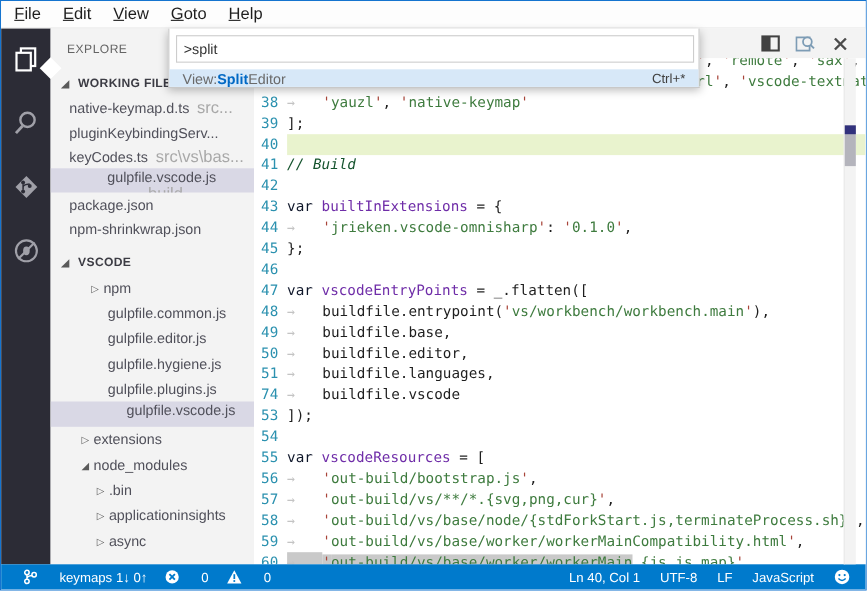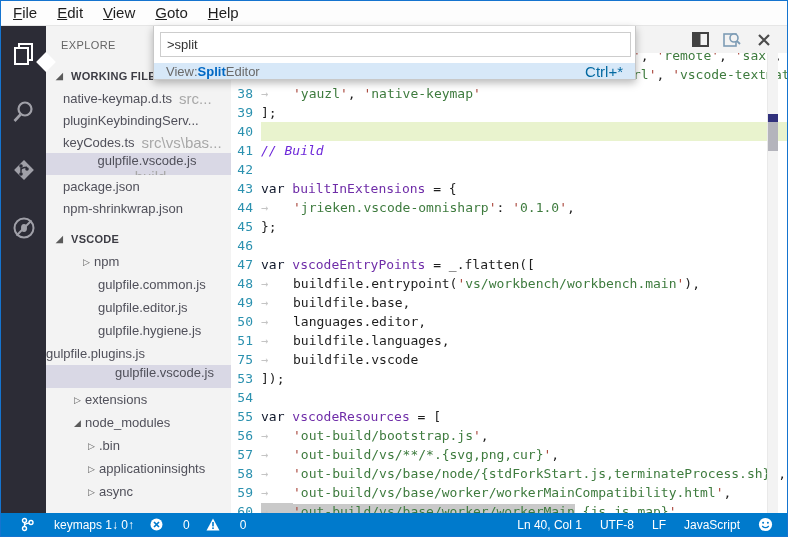--- a/index.html
+++ b/index.html
@@ -45,37 +45,37 @@
     font-size:13px;line-height:19px;white-space:pre;}
   .num{flex:none;width:30px;padding-right:8px;text-align:right;color:#2b91af;}
   .code{flex:1;position:relative;white-space:pre;}
   .line.hl .code{background:#e9f3ce;}
   .frag{position:absolute;left:372px;top:0;white-space:pre;}
   .seg-p{color:#1e1e1e;}
   .seg-k{color:#0f172a;}
   .seg-i{color:#6f2da8;}
   .seg-q{color:#a84439;}
   .seg-s{color:#3e7b3e;}
-  .seg-m{color:#6d28d9;font-style:italic;}
+  .seg-m{color:#14532d;font-style:italic;}
   .seg-a{display:inline-block;width:32px;color:#c4c4c4;font-size:12px;}
   .sel{background:#c9c9c9;}
   
   .vscroll{position:absolute;top:27px;bottom:0;right:9px;width:11px;background:#f3f3f3;
     border-left:1px solid #e9e9e9;z-index:3;}
   .vthumb{position:absolute;top:61px;left:0;right:0;height:37px;background:#b4b4bc;cursor:pointer;}
   .vmark{position:absolute;top:0;left:0;right:0;height:8px;background:#31317c;}
   
   .palette{position:absolute;top:25px;left:152px;width:483px;z-index:50;background:#fff;
     border:1px solid #c8c8c8;border-top:none;box-shadow:0 3px 8px rgba(0,0,0,.28);}
   .palette-input{display:block;width:471px;margin:6px;height:25px;border:1px solid #cdcdcd;
     font-family:"Liberation Sans", sans-serif;font-size:13px;color:#333;padding:0 6px;outline:none;}
   .palette-row{height:16px;background:#d7e8f8;display:flex;align-items:center;
     padding:0 12px;font-size:13px;color:#6a6a6a;cursor:pointer;}
   .palette-row .hlt{color:#0068c4;font-weight:bold;}
-  .palette-key{margin-left:auto;font-size:15px;color:#0369a1;}
+  .palette-key{margin-left:auto;font-size:12px;color:#404040;}
   
   .statusbar{position:absolute;left:0;right:0;bottom:0;height:23px;background:#007acc;
     color:#fff;font-size:12px;display:flex;align-items:center;padding:0 14px 0 20px;}
   .sb-left{display:flex;align-items:center;gap:16px;}
   .sb-right{margin-left:auto;display:flex;align-items:center;gap:18px;}
   .status-item{display:flex;align-items:center;gap:20px;cursor:pointer;white-space:nowrap;}
   svg{display:block;}
 </style>
 </head>
 <body>
@@ -171,21 +171,21 @@
           </div>
           <div class="sb-row" style="padding-left: 52px;">
             <span class="sb-label">gulpfile.common.js</span>
           </div>
           <div class="sb-row" style="padding-left: 52px;">
             <span class="sb-label">gulpfile.editor.js</span>
           </div>
           <div class="sb-row" style="padding-left: 52px;">
             <span class="sb-label">gulpfile.hygiene.js</span>
           </div>
-          <div class="sb-row" style="">
+          <div class="sb-row" style="padding-left: 52px;">
             <span class="sb-label">gulpfile.plugins.js</span>
           </div>
           <div class="sb-row selected" style="padding-left: 52px;">
             <span class="sb-label">gulpfile.vscode.js</span>
           </div>
           <div class="sb-row" style="padding-left: 28px;">
             <span class="tw">▷</span>
             <span class="sb-label">extensions</span>
           </div>
           <div class="sb-row" style="padding-left: 28px;">
@@ -238,23 +238,23 @@
           <div class="line hl"><span class="num">40</span><span class="code"></span></div>
           <div class="line"><span class="num">41</span><span class="code"><span class="seg-m">// Build</span></span></div>
           <div class="line"><span class="num">42</span><span class="code"></span></div>
           <div class="line"><span class="num">43</span><span class="code"><span class="seg-k">var</span><span class="seg-p"> </span><span class="seg-i">builtInExtensions</span><span class="seg-p"> = {</span></span></div>
           <div class="line"><span class="num">44</span><span class="code"><span class="seg-a">→</span><span class="seg-q">'</span><span class="seg-s">jrieken.vscode-omnisharp</span><span class="seg-q">'</span><span class="seg-p">: </span><span class="seg-q">'</span><span class="seg-s">0.1.0</span><span class="seg-q">'</span><span class="seg-p">,</span></span></div>
           <div class="line"><span class="num">45</span><span class="code"><span class="seg-p">};</span></span></div>
           <div class="line"><span class="num">46</span><span class="code"></span></div>
           <div class="line"><span class="num">47</span><span class="code"><span class="seg-k">var</span><span class="seg-p"> </span><span class="seg-i">vscodeEntryPoints</span><span class="seg-p"> = _.flatten([</span></span></div>
           <div class="line"><span class="num">48</span><span class="code"><span class="seg-a">→</span><span class="seg-p">buildfile.entrypoint(</span><span class="seg-q">'</span><span class="seg-s">vs/workbench/workbench.main</span><span class="seg-q">'</span><span class="seg-p">),</span></span></div>
           <div class="line"><span class="num">49</span><span class="code"><span class="seg-a">→</span><span class="seg-p">buildfile.base,</span></span></div>
-          <div class="line"><span class="num">50</span><span class="code"><span class="seg-a">→</span><span class="seg-p">languages.editor,</span></span></div>
+          <div class="line"><span class="num">50</span><span class="code"><span class="seg-a">→</span><span class="seg-p">buildfile.editor,</span></span></div>
           <div class="line"><span class="num">51</span><span class="code"><span class="seg-a">→</span><span class="seg-p">buildfile.languages,</span></span></div>
-          <div class="line"><span class="num">75</span><span class="code"><span class="seg-a">→</span><span class="seg-p">buildfile.vscode</span></span></div>
+          <div class="line"><span class="num">74</span><span class="code"><span class="seg-a">→</span><span class="seg-p">buildfile.vscode</span></span></div>
           <div class="line"><span class="num">53</span><span class="code"><span class="seg-p">]);</span></span></div>
           <div class="line"><span class="num">54</span><span class="code"></span></div>
           <div class="line"><span class="num">55</span><span class="code"><span class="seg-k">var</span><span class="seg-p"> </span><span class="seg-i">vscodeResources</span><span class="seg-p"> = [</span></span></div>
           <div class="line"><span class="num">56</span><span class="code"><span class="seg-a">→</span><span class="seg-q">'</span><span class="seg-s">out-build/bootstrap.js</span><span class="seg-q">'</span><span class="seg-p">,</span></span></div>
           <div class="line"><span class="num">57</span><span class="code"><span class="seg-a">→</span><span class="seg-q">'</span><span class="seg-s">out-build/vs/**/*.{svg,png,cur}</span><span class="seg-q">'</span><span class="seg-p">,</span></span></div>
           <div class="line"><span class="num">58</span><span class="code"><span class="seg-a">→</span><span class="seg-q">'</span><span class="seg-s">out-build/vs/base/node/{stdForkStart.js,terminateProcess.sh}</span><span class="seg-q">'</span><span class="seg-p">,</span></span></div>
           <div class="line"><span class="num">59</span><span class="code"><span class="seg-a">→</span><span class="seg-q">'</span><span class="seg-s">out-build/vs/base/worker/workerMainCompatibility.html</span><span class="seg-q">'</span><span class="seg-p">,</span></span></div>
           <div class="line"><span class="num">60</span><span class="code"><span class="seg-a sel">→</span><span class="seg-q sel">'</span><span class="seg-s sel">out-build/vs/base/worker/workerMain</span><span class="seg-s">.{js,js.map}</span><span class="seg-q">'</span></span></div>
         </div>
     </div>

